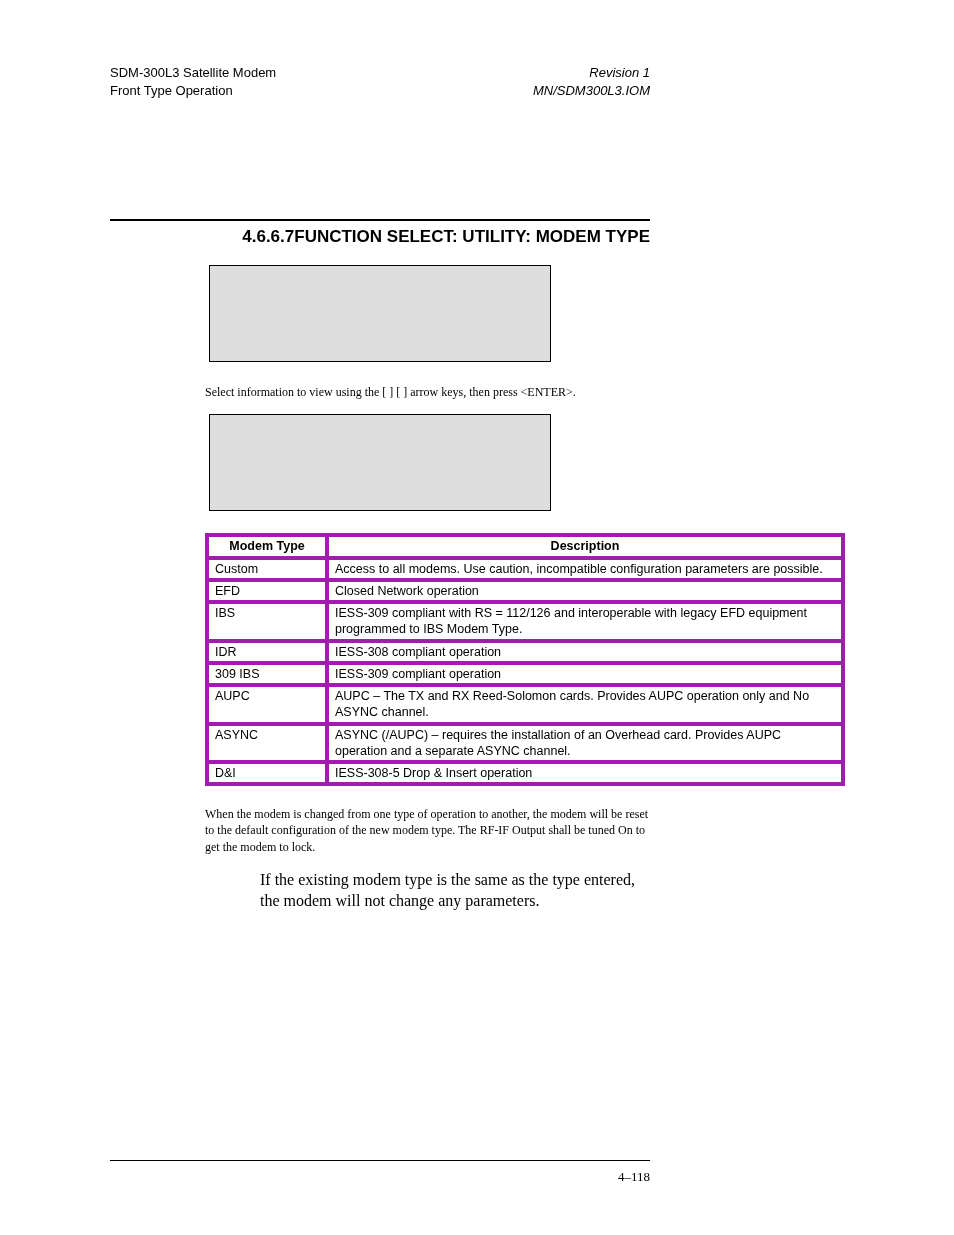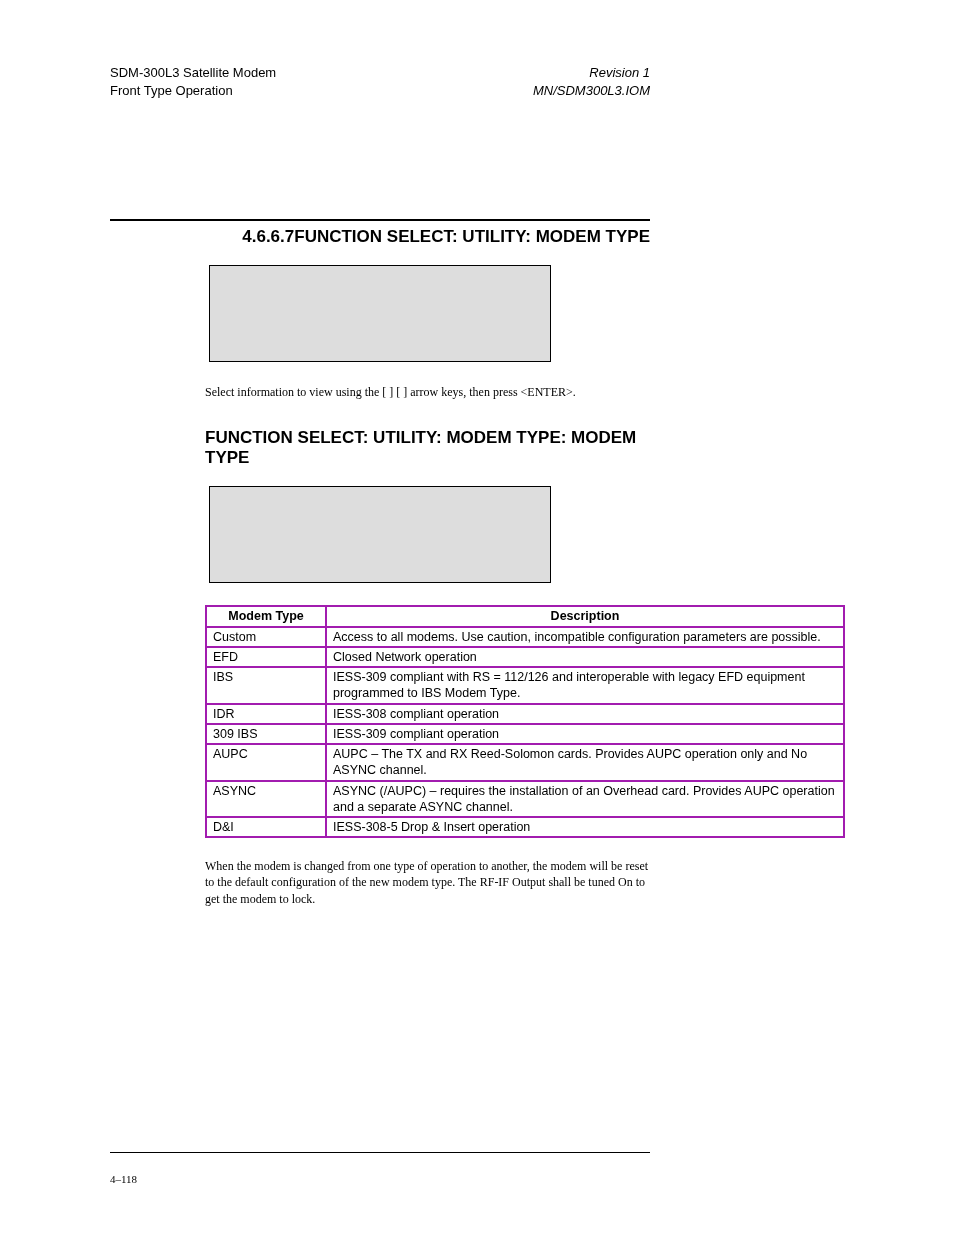--- a/index.html
+++ b/index.html
@@ -68,21 +68,21 @@
   .table-wrap {
     margin: 20px 0 20px 95px;
   }
   table.modem {
     border-collapse: collapse;
     width: 640px;
     font-family: Arial, Helvetica, sans-serif;
     font-size: 12.5px;
   }
   table.modem th, table.modem td {
-    border: 2px solid #a21caf;
+    border: 4px solid #a21caf;
     padding: 1px 6px;
     vertical-align: top;
     text-align: left;
     line-height: 1.3;
   }
   table.modem th {
     font-weight: bold;
     text-align: center;
   }
   table.modem col.c1 { width: 120px; }
@@ -92,23 +92,23 @@
     font-size: 16px;
     line-height: 1.35;
   }
 
   .footer {
     position: absolute;
     left: 110px;
     right: 110px;
     bottom: 50px;
     border-top: 1px solid #000;
-    text-align: left;
-    font-size: 11px;
-    padding-top: 20px;
+    text-align: right;
+    font-size: 13px;
+    padding-top: 8px;
     font-family: "Times New Roman", Times, serif;
   }
 </style>
 </head>
 <body>
 
 <div class="page">
 
   <div class="header">
     <div class="left">
@@ -124,21 +124,20 @@
   <div class="rule-above-heading"></div>
 
   <h2 class="section-heading">
     <span class="num">4.6.6.7</span><span>FUNCTION SELECT: UTILITY: MODEM TYPE</span>
   </h2>
 
   <div class="display-box"></div>
 
   <p class="body-text">Select information to view using the [   ] [   ] arrow keys, then press &lt;ENTER&gt;.</p>
 
-  <h3 class="sub-heading">FUNCTION SELECT: UTILITY: MODEM TYPE: MODEM TYPE</h3>
 
   <div class="display-box"></div>
 
 
   <div class="table-wrap">
     <table class="modem">
       <colgroup>
           <col class="c1">
           <col>
         </colgroup>
@@ -181,19 +180,20 @@
           <td>D&amp;I</td>
           <td>IESS-308-5 Drop &amp; Insert operation</td>
         </tr>
       </tbody>
     </table>
   </div>
 
   <p class="body-text">When the modem is changed from one type of operation to another, the modem will be reset to the default configuration of the new modem type. The RF-IF Output shall be tuned On to get the modem to lock.</p>
 
   <div class="notes">
+    <div>If the existing modem type is the same as the type entered, the modem will not change any parameters.</div>
   </div>
 
   <div class="footer">
     <span>4–118</span>
   </div>
 
 </div>
 
 </body></html>

